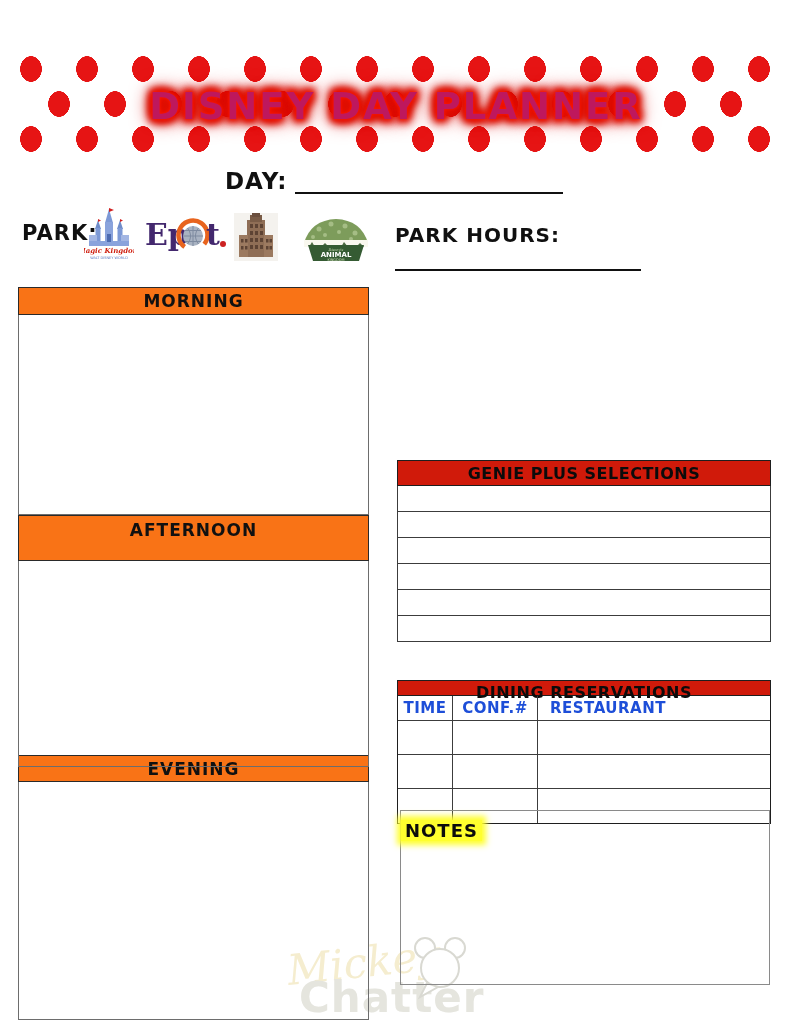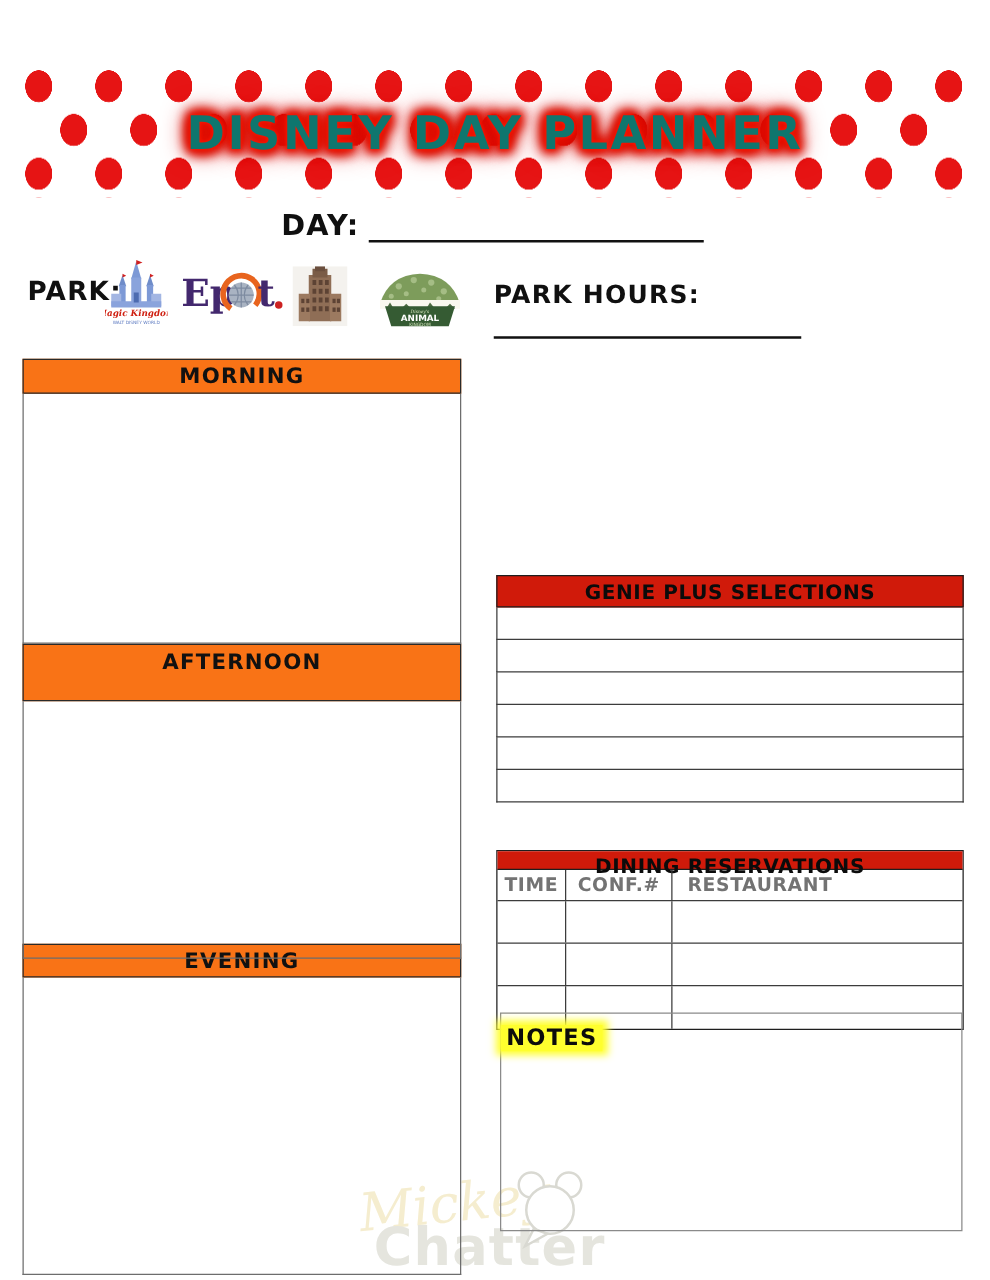--- a/index.html
+++ b/index.html
@@ -8,21 +8,21 @@
   #page { position:relative; width:792px; height:1024px; background:#fff; }
 
   
   .banner { position:absolute; left:20px; top:24px; width:752px; height:102px;
     background-image:
       radial-gradient(11px 13px at 11px 13px, #e61414 97%, transparent 100%),
       radial-gradient(11px 13px at 39px 48px, #e61414 97%, transparent 100%),
       radial-gradient(11px 13px at 11px 83px, #e61414 97%, transparent 100%);
     background-size:56px 102px; background-repeat:repeat-x; }
   .page-title { position:absolute; left:0; top:53px; width:792px; text-align:center;
-    font-size:37px; font-weight:bold; letter-spacing:2px; color:#0f766e;
+    font-size:37px; font-weight:bold; letter-spacing:2px; color:#be185d;
     text-shadow: 0 0 3px #ff1800, 0 0 6px #f31200, 0 0 10px #e51000,
       0 0 15px #da0f00, 3px 3px 9px #d50f00, -3px -3px 9px #d50f00,
       3px -3px 9px #d50f00, -3px 3px 9px #d50f00, 0 0 22px #cf0e00; }
 
   
   .field-label { font-weight:bold; color:#101010; letter-spacing:1px; }
   .day-row { position:absolute; left:225px; top:136px; font-size:23px; }
   .day-row .blank { display:inline-block; width:268px; border-bottom:2px solid #111; height:22px; vertical-align:bottom; }
   .park-label { position:absolute; left:22px; top:189px; font-size:21px; }
   .hours-row { position:absolute; left:395px; top:191px; font-size:20px; }
@@ -51,21 +51,21 @@
   #genie { top:428px; }
   #genie .red-header { font-size:16px; height:26px; line-height:25px; }
   .genie-row { height:26px; border:1px solid #3c3c3c; border-top:none; background:transparent; }
   #dining { top:648px; border:1px solid #1e1e1e; }
   #dining .red-header { font-size:16px; height:15px; line-height:23px; border:none; border-bottom:1px solid #1e1e1e; }
   .dining-row { display:flex; border-bottom:1px solid #3c3c3c; }
   .dining-row:last-child { border-bottom:none; }
   .dining-cell { border-right:1px solid #3c3c3c; }
   .dining-cell:nth-child(1){ width:55px; } .dining-cell:nth-child(2){ width:85px; }
   .dining-cell:nth-child(3){ flex:1; border-right:none; }
-  .dining-head { font-weight:bold; font-size:15px; color:#737373; height:25px; }
+  .dining-head { font-weight:bold; font-size:15px; color:#1d4ed8; height:25px; }
   .dining-head .dining-cell { display:flex; align-items:center; justify-content:center; letter-spacing:0.5px; }
   .dining-head .dining-cell:nth-child(3){ justify-content:flex-start; padding-left:12px; }
   .dining-body .dining-row { height:34px; }
 
   
   #notes { position:absolute; left:400px; top:778px; width:370px; height:175px;
     border:1px solid #8a8a8a; background:transparent; text-align:left;margin-top:32px; }
   .notes-label { display:inline-block; margin-top:9px; font-weight:bold; font-size:18px;
     letter-spacing:1px; color:#0c0c0c; background:#ffff2e; padding:0 4px;
     box-shadow:0 0 6px 4px #ffff2e; }

